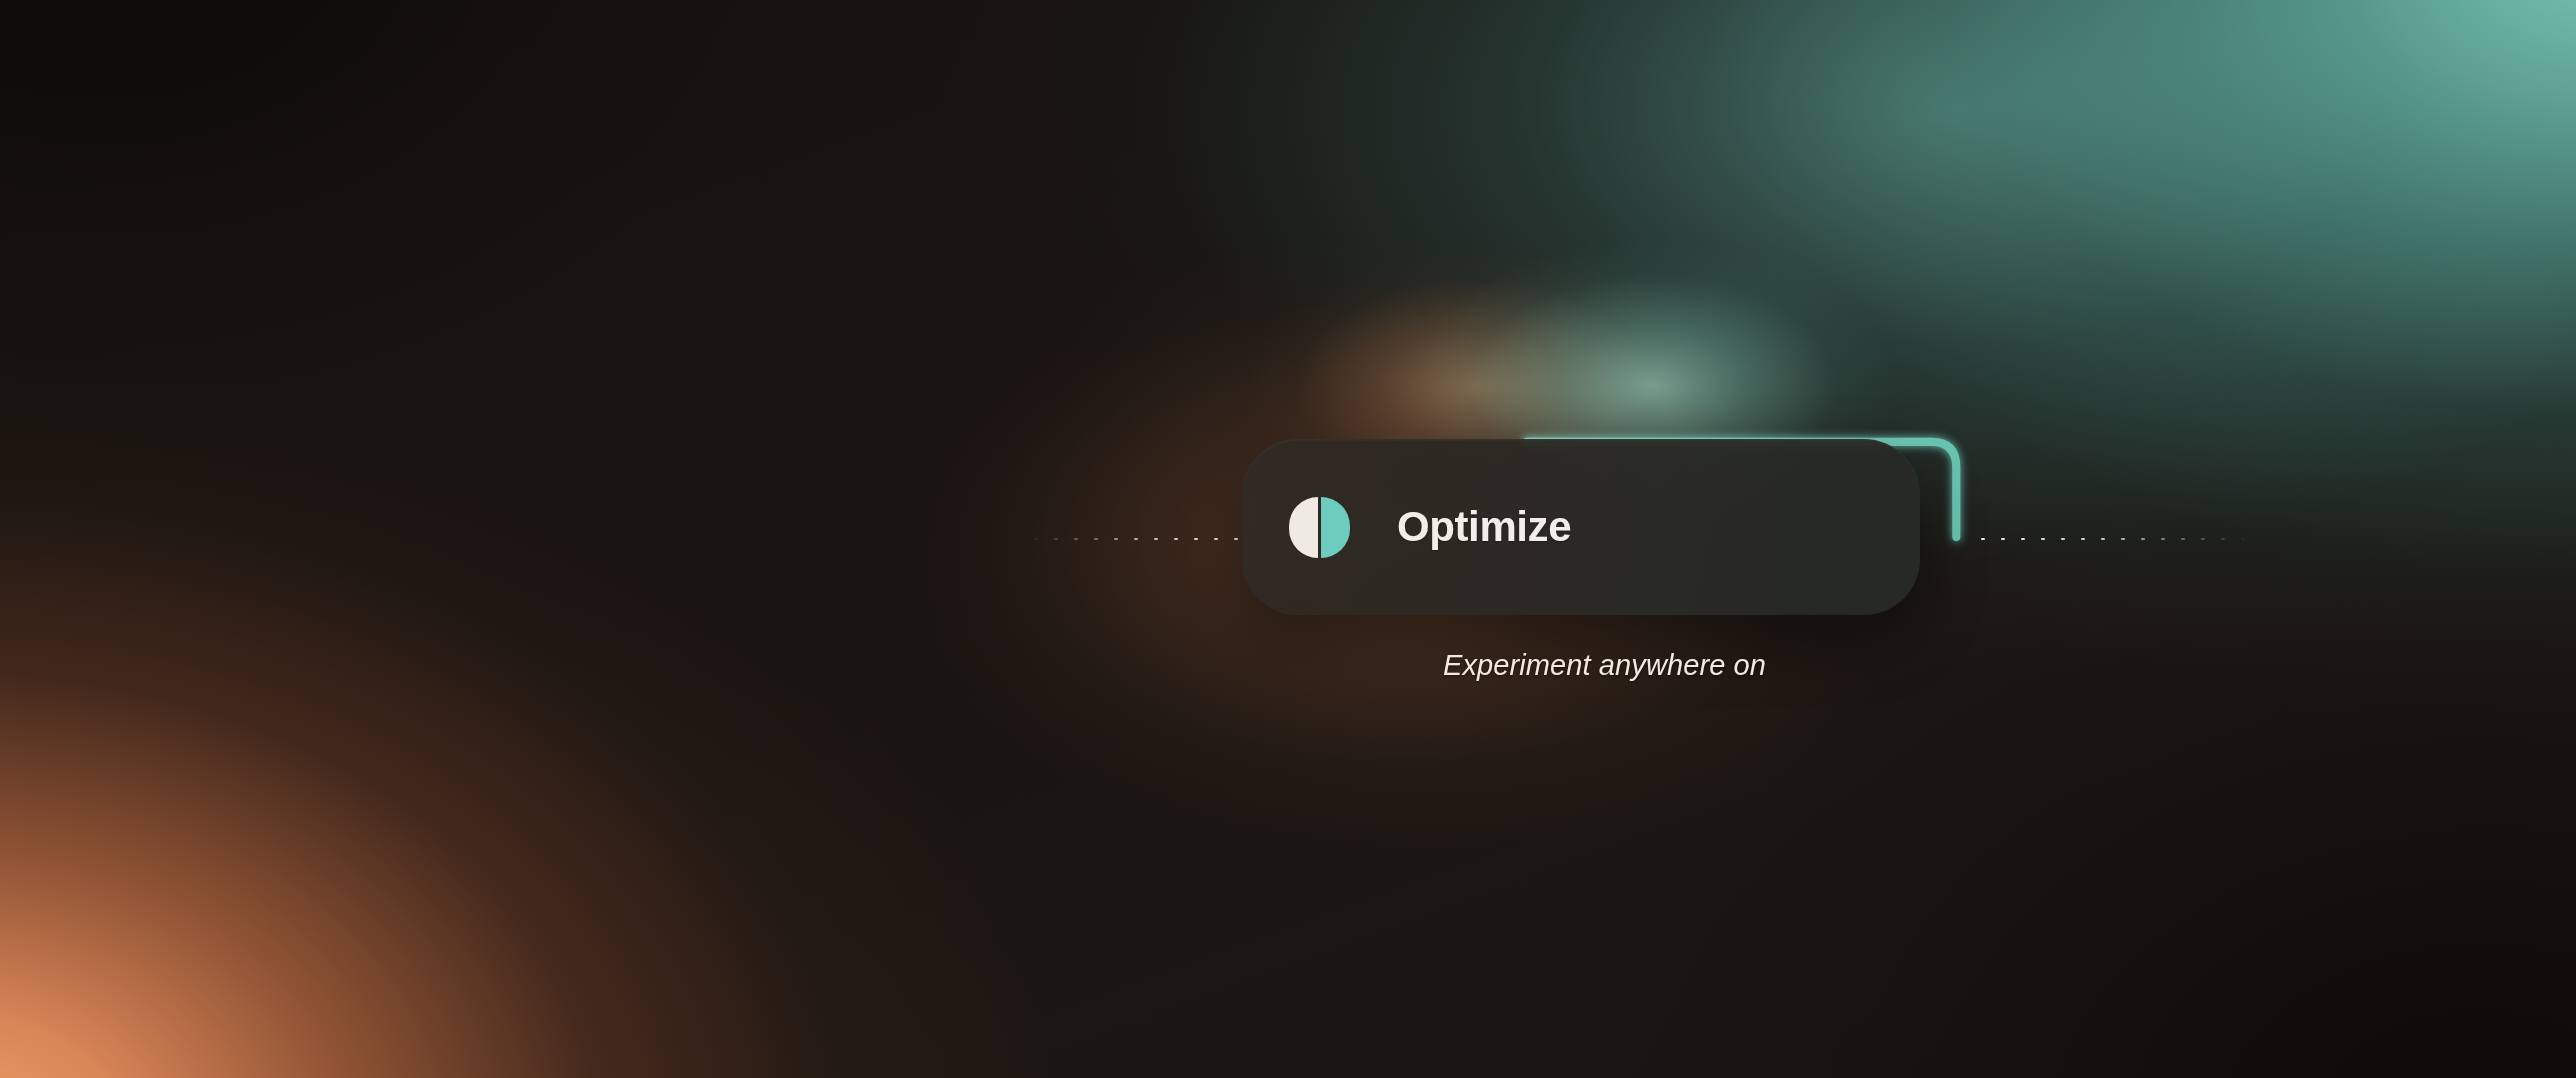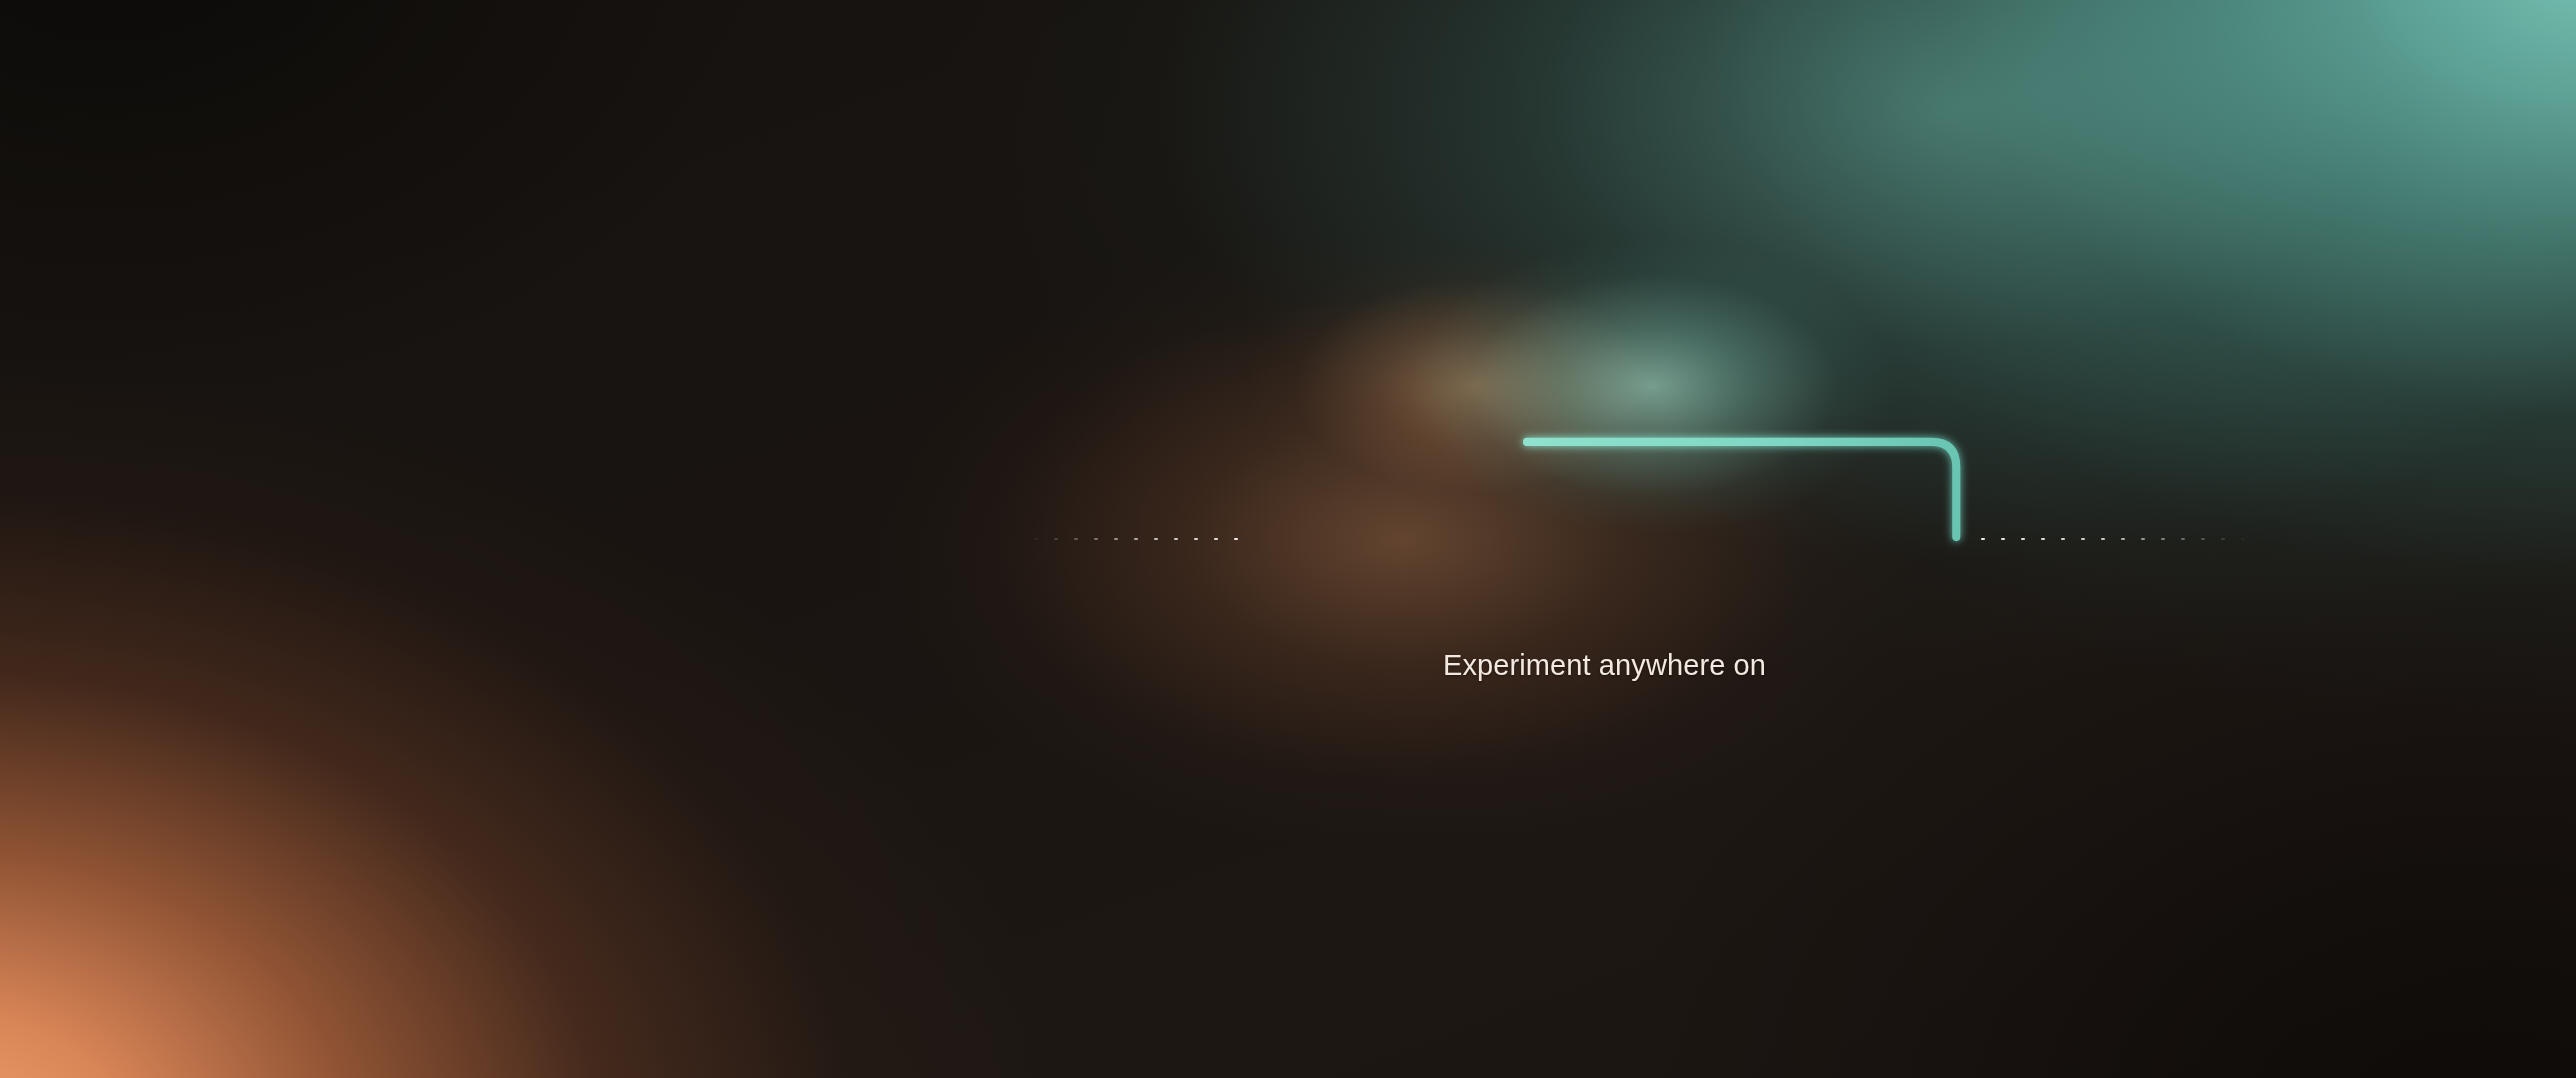--- a/index.html
+++ b/index.html
@@ -214,21 +214,21 @@
     left: 1443px;
     top: 645px;
     width: 467px;
     color: #F4E9E0;
     font-size: 29px;
     line-height: 1.42;
     font-weight: 400;
     letter-spacing: 0.1px;
     text-shadow: 0 0.9px 2.7px rgba(0,0,0,0.45);
   }
-  .subtitle-line { display: block; white-space: nowrap; }
+  .subtitle-line { display: block; white-space: nowrap; font-style: italic; }
 </style>
 </head>
 <body>
 
 <div id="stage">
 
   <div class="bg-layer bg-base"></div>
   <div class="bg-layer bg-teal"></div>
   <div class="bg-layer bg-teal2"></div>
   <div class="bg-layer bg-orange"></div>
@@ -251,19 +251,26 @@
         <feGaussianBlur stdDeviation="5" result="b"></feGaussianBlur>
         <feMerge>
           <feMergeNode in="b"></feMergeNode>
           <feMergeNode in="SourceGraphic"></feMergeNode>
         </feMerge>
       </filter>
     </defs>
     <path d="M 0 22 L 450 22 Q 478 22 478 50 L 478 128" stroke="url(#tealGrad)" stroke-width="9" stroke-linecap="round" fill="none" filter="url(#tealGlow)"></path>
   </svg>
 
+  <div class="card">
+    <div class="logo">
+      <span class="logo-half left"></span>
+      <span class="logo-half right"></span>
+    </div>
+    <div class="card-title">Optimize</div>
+  </div>
 
   <div class="subtitle">
     <span class="subtitle-line">Experiment anywhere on</span>
   </div>
 
 </div>
 
 
 </body></html>

